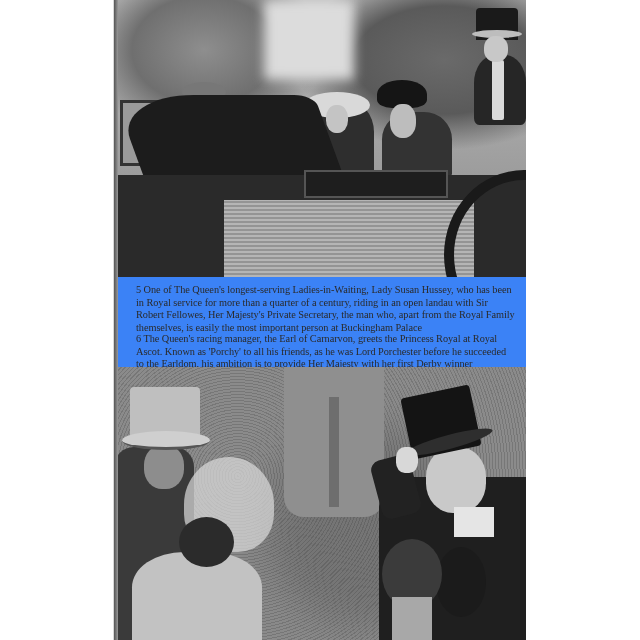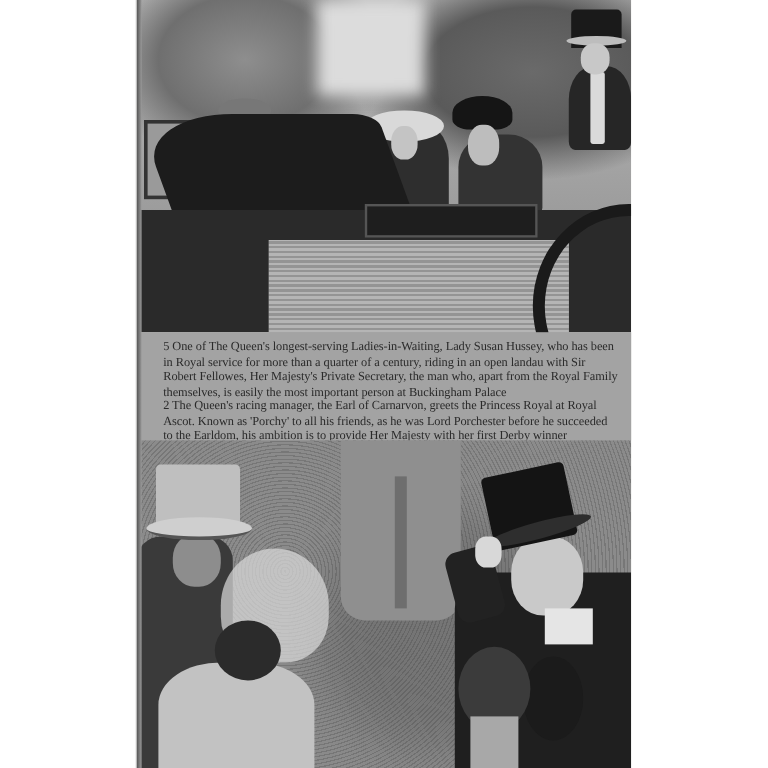--- a/index.html
+++ b/index.html
@@ -32,21 +32,21 @@
   .p-man { left:268px; top:112px; width:70px; height:68px; background:#333; }
   .p-man-hat { left:263px; top:80px; width:50px; height:28px; background:#151515; border-radius:50% 50% 30% 30%; }
   .p-man-face { left:276px; top:104px; width:26px; height:34px; background:#bdbdbd; border-radius:45%; }
   .p-footman { left:360px; top:55px; width:52px; height:70px; background:#262626; }
   .p-footman-shirt { left:378px; top:60px; width:12px; height:60px; background:#dadada; border-radius:2px; }
   .p-footman-hat { left:362px; top:8px; width:42px; height:32px; background:#1a1a1a; border-radius:4px 4px 0 0; }
   .p-footman-brim { left:358px; top:30px; width:50px; height:8px; background:#bdbdbd; border-radius:50%; }
   .p-footman-face { left:370px; top:36px; width:24px; height:26px; background:#c8c8c8; border-radius:45%; }
 
   
-  .captions { position:absolute; left:0; top:277px; width:412px; height:90px; background:#a3a3a3;padding-left:29px; }
+  .captions { position:absolute; left:0; top:277px; width:412px; height:90px; background:#3b82f6; }
   .caption { position:absolute; left:22px; width:380px; font-size:10.3px; line-height:12.6px; color:#2a2a2a; margin:0; letter-spacing:-0.05px; }
   .caption-5 { top:7px; }
   .caption-6 { top:56px; }
 
   
   .photo-bottom { position:absolute; left:0; top:367px; width:412px; height:273px; overflow:hidden;
     background:
       repeating-radial-gradient(circle at 30% 40%, #777 0 1px, #8b8b8b 1px 3px),
       #828282; }
   .grass-shade { position:absolute; left:150px; top:60px; width:200px; height:200px; background:rgba(50,50,50,.25); border-radius:50%; filter:blur(20px); }
@@ -93,21 +93,21 @@
     <div class="person p-man-face"></div>
     <div class="carriage-hood"></div>
     <div class="carriage-body"></div>
     <div class="carriage-panel"></div>
     <div class="carriage-rail"></div>
     <div class="wheel"></div>
   </div>
 
   <div class="captions">
     <p class="caption caption-5">5 One of The Queen's longest-serving Ladies-in-Waiting, Lady Susan Hussey, who has been in Royal service for more than a quarter of a century, riding in an open landau with Sir Robert Fellowes, Her Majesty's Private Secretary, the man who, apart from the Royal Family themselves, is easily the most important person at Buckingham Palace</p>
-    <p class="caption caption-6">2 The Queen's racing manager, the Earl of Carnarvon, greets the Princess Royal at Royal Ascot. Known as 'Porchy' to all his friends, as he was Lord Porchester before he succeeded to the Earldom, his ambition is to provide Her Majesty with her first Derby winner</p>
+    <p class="caption caption-6">6 The Queen's racing manager, the Earl of Carnarvon, greets the Princess Royal at Royal Ascot. Known as 'Porchy' to all his friends, as he was Lord Porchester before he succeeded to the Earldom, his ambition is to provide Her Majesty with her first Derby winner</p>
   </div>
 
   <div class="photo-bottom">
     <div class="grass-shade"></div>
     <div class="b-legs"></div>
     <div class="b-legs-gap"></div>
     <div class="b-man-left"></div>
     <div class="b-face-left"></div>
     <div class="b-grey-hat"></div>
     <div class="b-grey-brim"></div>

